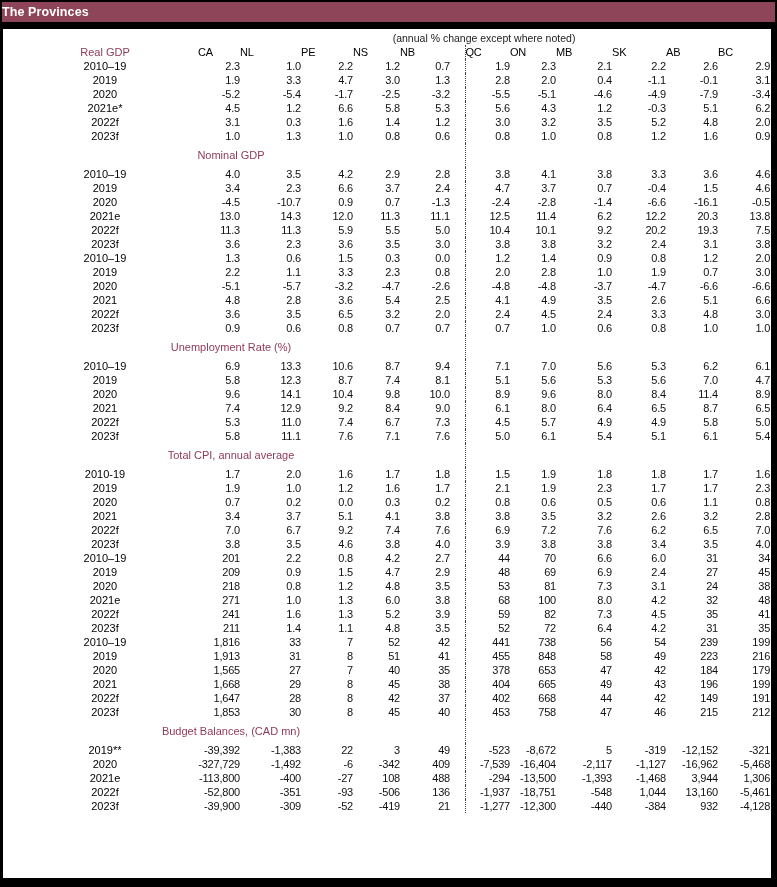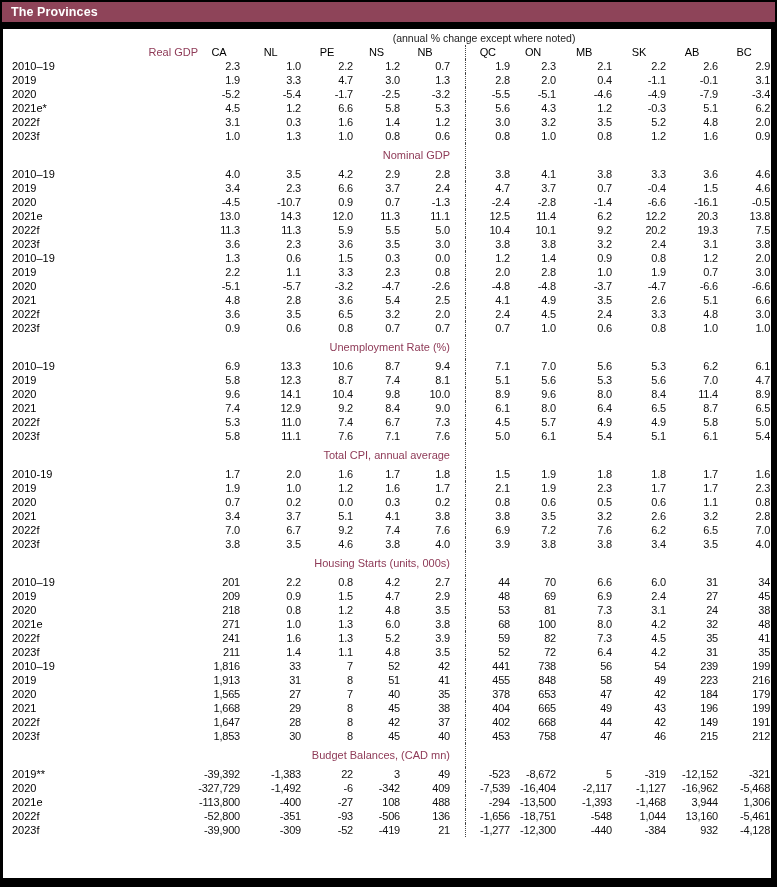--- a/index.html
+++ b/index.html
@@ -8,45 +8,45 @@
     background:#000;
     font-family:"Liberation Sans", sans-serif;
     position:relative;
     overflow:hidden;
   }
   .frame { position:absolute; inset:0; background:#000; }
   .titlebar {
     position:absolute; top:2px; left:2px; right:2px; height:20px;
     background:#8e4459;
     color:#fff; font-weight:bold; font-size:12.5px; line-height:20px;
-    padding-left:9px; box-sizing:border-box;
+    padding-left:0; box-sizing:border-box;
     letter-spacing:0.1px;
   }
   .sheet {
     position:absolute; top:29px; left:3px; width:768px; height:849px;
     background:#fff; box-sizing:border-box;
     padding:2px 16px 0 9px;
   }
   table.prov {
     border-collapse:collapse; table-layout:fixed;
     width:758px;
     font-size:11px; color:#111;
   }
   table.prov th, table.prov td {
     height:14px; line-height:14px; padding:0; margin:0;
     white-space:nowrap; overflow:hidden;
     font-weight:normal;
   }
   .note-row td { font-size:10.5px; color:#222; height:15px; line-height:15px; }
   td.unit-note { text-align:center; }
   .num { text-align:right; letter-spacing:-0.2px; }
-  th.col-header { text-align:center; font-weight:bold; color:#000; }
-  td.row-label, th.row-label { text-align:left; font-weight:bold; color:#000; }
+  th.col-header { text-align:left; font-weight:bold; color:#000; }
+  td.row-label, th.row-label { text-align:center; font-weight:bold; color:#000; }
   td.section-label, th.section-label {
-    text-align:right; font-weight:bold; color:#8e3a57;
+    text-align:center; font-weight:bold; color:#8e3a57;
   }
   tr.section-row td { height:19px; line-height:24px; vertical-align:bottom; }
   td.sep, th.sep { border-right:1px dotted #444; }
 </style>
 </head>
 <body>
 
 <div class="frame">
   <div class="titlebar" style="background: rgb(142, 68, 89);">
     <span>The Provinces</span>
@@ -549,25 +549,20 @@
             <td class="num">3.8</td>
             <td class="num">4.0</td>
             <td class="sep"></td>
             <td class="num">3.9</td>
             <td class="num">3.8</td>
             <td class="num">3.8</td>
             <td class="num">3.4</td>
             <td class="num">3.5</td>
             <td class="num">4.0</td>
           </tr>
-          <tr class="section-row">
-            <td class="section-label" colspan="6">Housing Starts (units, 000s)</td>
-            <td class="sep"></td>
-            <td colspan="6"></td>
-          </tr>
           <tr>
             <td class="row-label">2010–19</td>
             <td class="num">201</td>
             <td class="num">2.2</td>
             <td class="num">0.8</td>
             <td class="num">4.2</td>
             <td class="num">2.7</td>
             <td class="sep"></td>
             <td class="num">44</td>
             <td class="num">70</td>
@@ -792,21 +787,21 @@
             <td class="num">1,306</td>
           </tr>
           <tr>
             <td class="row-label">2022f</td>
             <td class="num">-52,800</td>
             <td class="num">-351</td>
             <td class="num">-93</td>
             <td class="num">-506</td>
             <td class="num">136</td>
             <td class="sep"></td>
-            <td class="num">-1,656</td>
+            <td class="num">-1,937</td>
             <td class="num">-18,751</td>
             <td class="num">-548</td>
             <td class="num">1,044</td>
             <td class="num">13,160</td>
             <td class="num">-5,461</td>
           </tr>
           <tr>
             <td class="row-label">2023f</td>
             <td class="num">-39,900</td>
             <td class="num">-309</td>

